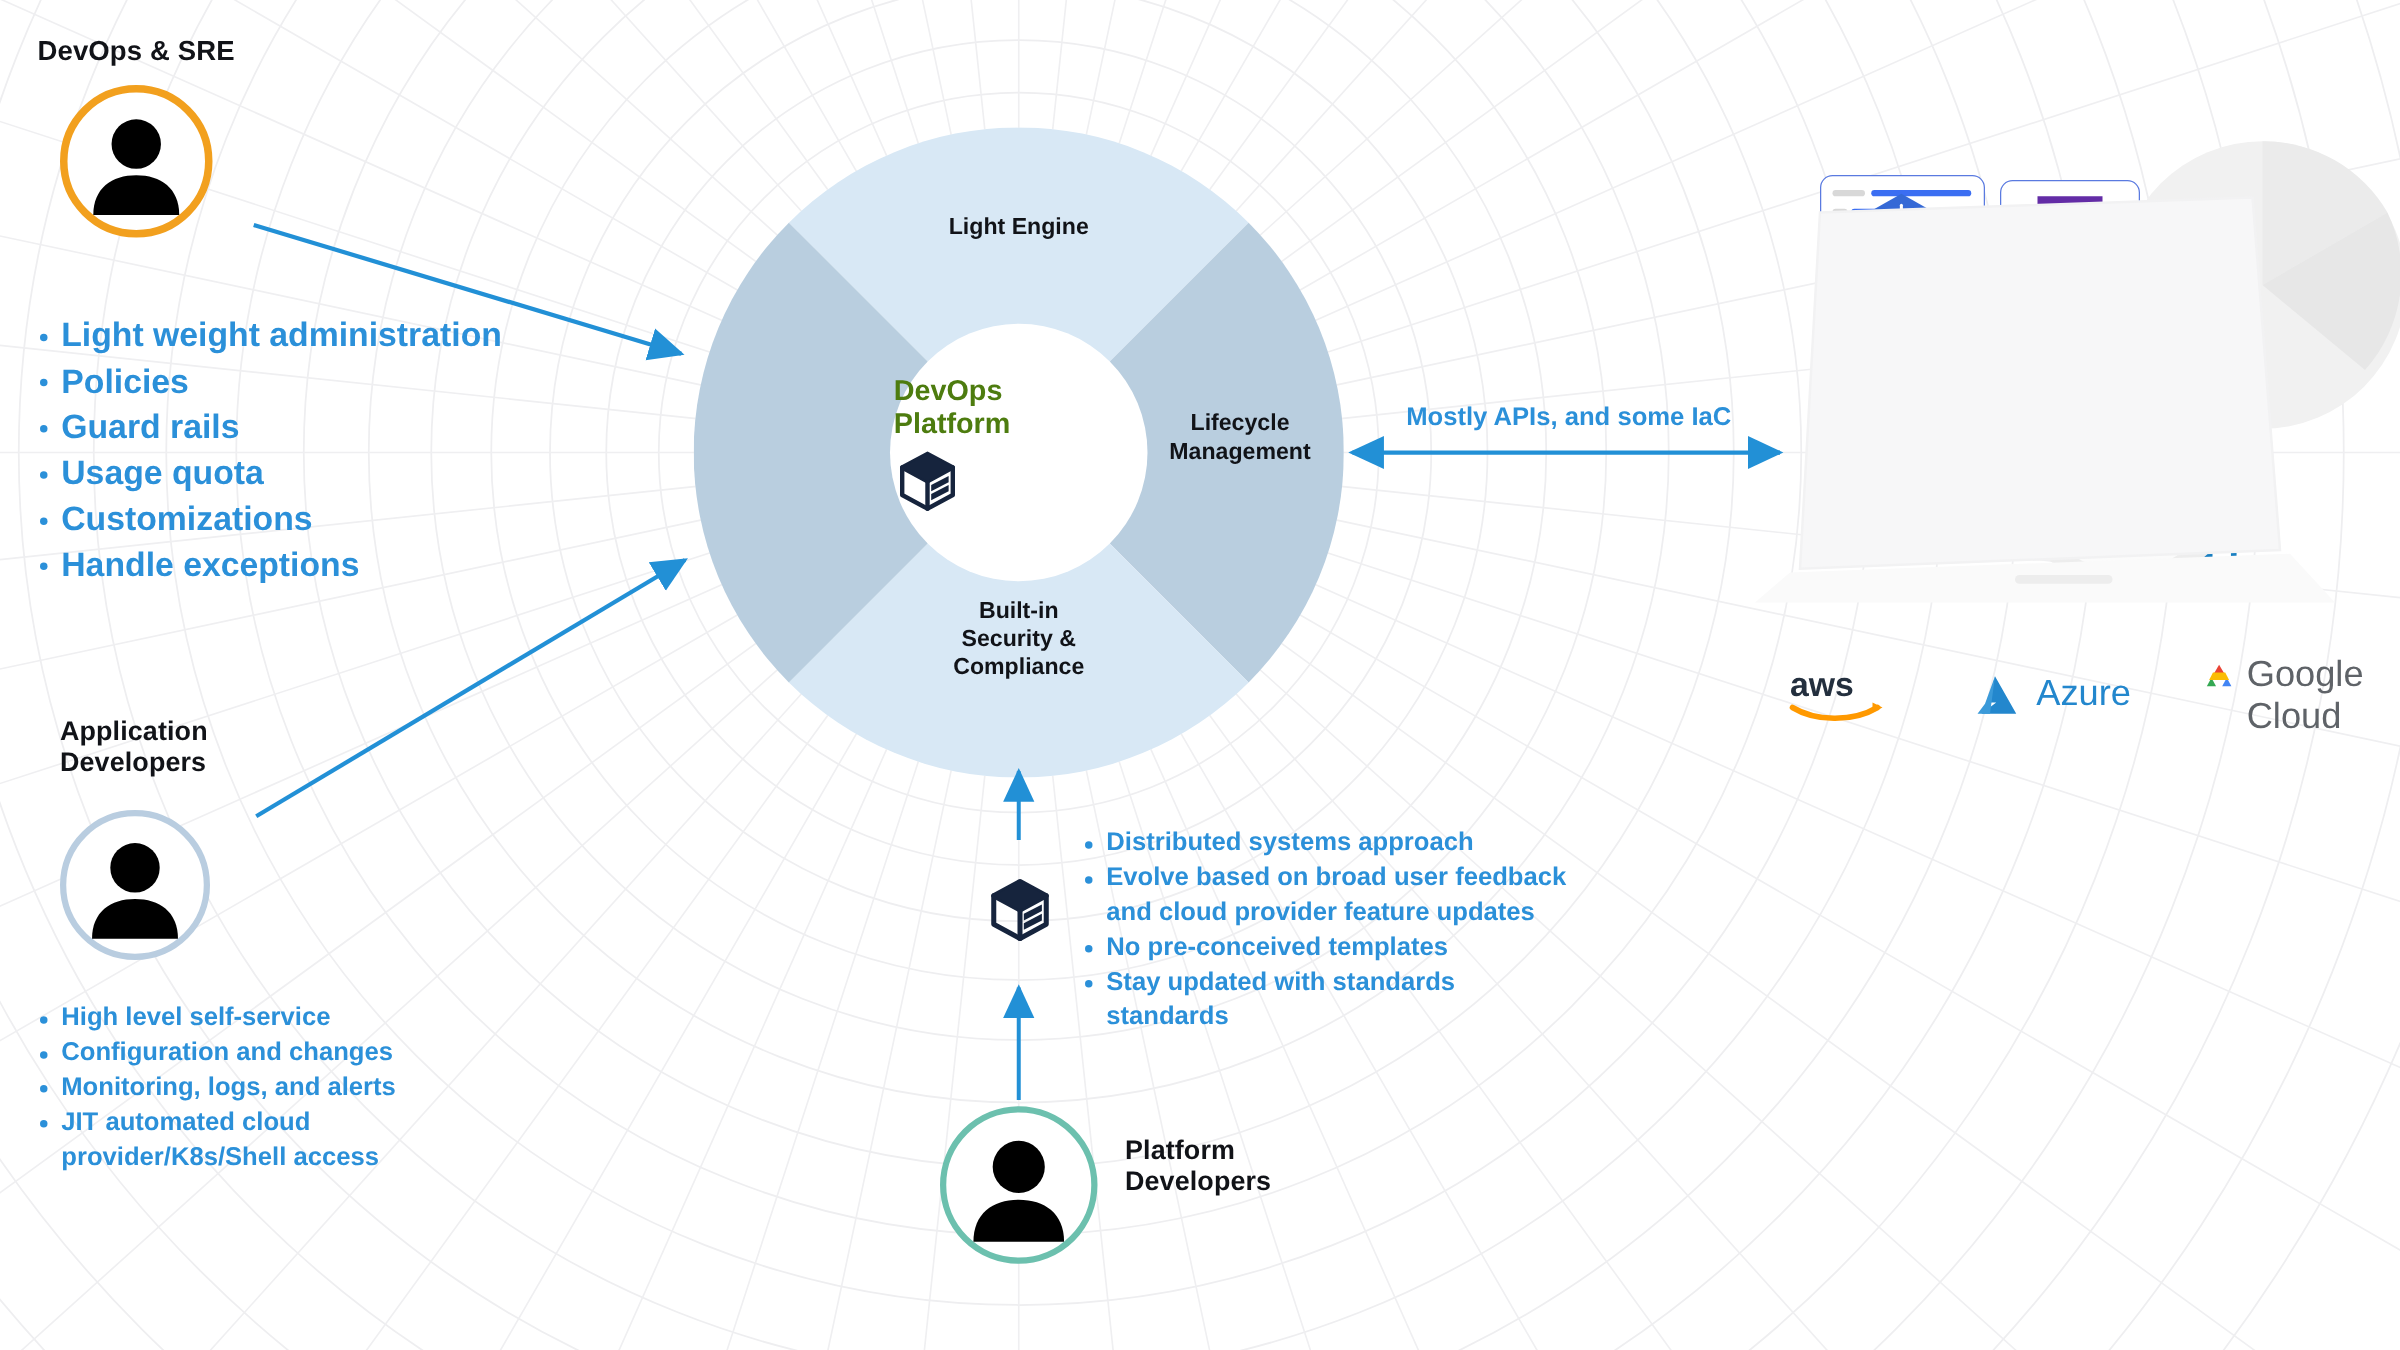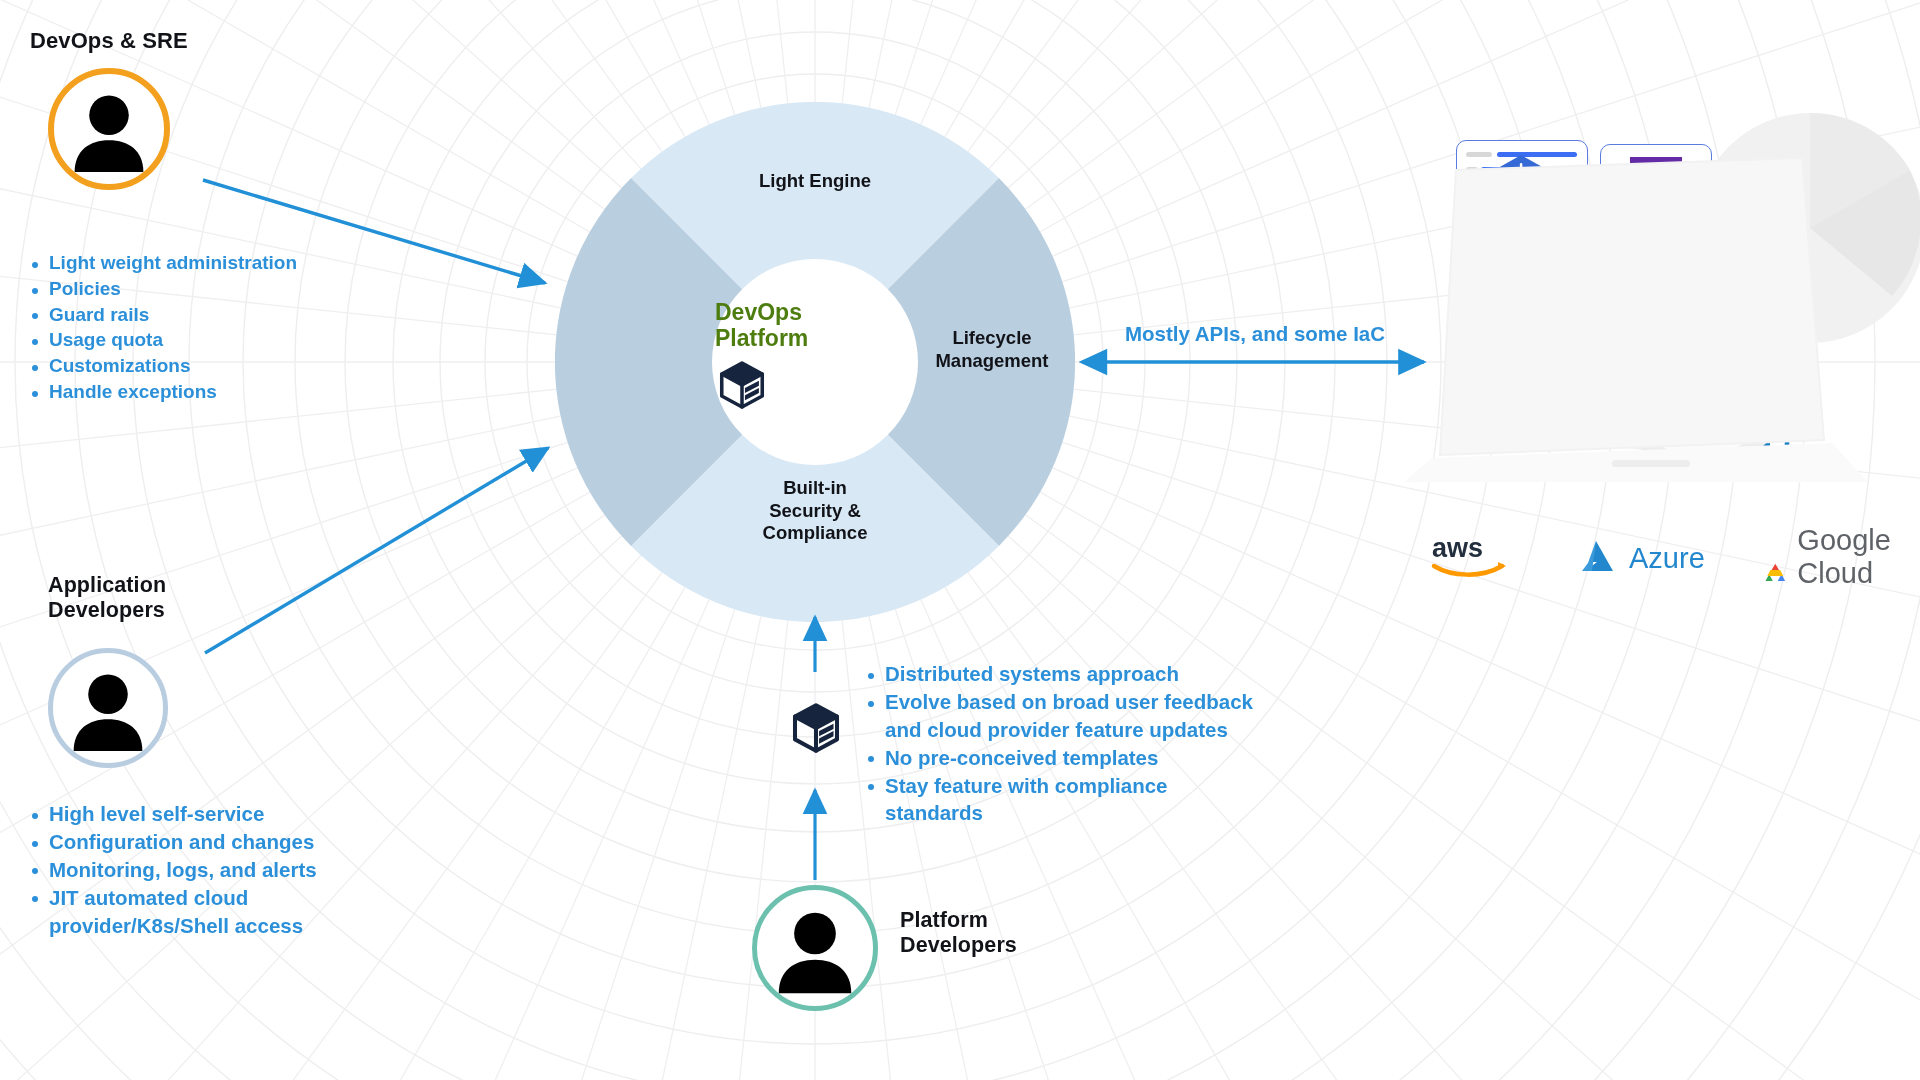--- a/index.html
+++ b/index.html
@@ -55,21 +55,21 @@
   
   .connector{position:absolute;z-index:4;overflow:visible;}
 
   .flow-label{
     position:absolute;color:#2b90d9;font-weight:bold;text-align:center;
   }
 
   
   #device{z-index:2;}
   .logo-row{position:absolute;display:flex;align-items:center;z-index:5;}
-  .logo-item{display:flex;align-items:flex-end;}
+  .logo-item{display:flex;align-items:flex-start;}
   .logo-text{font-weight:400;color:#5f6368;}
 </style>
 </head>
 <body>
 
 <div id="stage">
 
   <svg id="bg-grid" viewBox="0 0 1920 1080" xmlns="http://www.w3.org/2000/svg">
     <defs>
       <clipPath id="clipAll">
@@ -166,21 +166,21 @@
 
   <div class="abs persona-title" style="left:30px;top:28px;font-size:22px;">DevOps &amp; SRE</div>
 
   <div class="abs avatar" style="left:48px;top:68px;width:122px;height:122px;border:6px solid #F2A01E;">
     <svg width="110" height="110" viewBox="0 0 64 64">
       <circle cx="32" cy="24" r="11.5" fill="#000000"></circle>
       <path d="M12 57 C12 44.5 20.6 38.5 32 38.5 C43.4 38.5 52 44.5 52 57 Z" fill="#000000"></path>
     </svg>
   </div>
 
-  <ul class="bullets" style="position:absolute;left:30px;top:250px;font-size:19px;line-height:1.36;">
+  <ul class="bullets" style="position:absolute;left:30px;top:250px;font-size:27px;line-height:1.36;">
     <li>Light weight administration</li>
     <li>Policies</li>
     <li>Guard rails</li>
     <li>Usage quota</li>
     <li>Customizations</li>
     <li>Handle exceptions</li>
   </ul>
 
   <div class="abs persona-title" style="left:48px;top:573px;font-size:21.5px;white-space:pre-line;">Application
 Developers</div>
@@ -274,21 +274,21 @@
       <path d="M35.5 35.5 L52 27 L52 33 L35.5 41.5 Z" fill="#16243d"></path>
       <path d="M35.5 44 L52 35.5 L52 41.5 L35.5 50 Z" fill="#16243d"></path>
     </svg>
   </div>
 
   <ul class="bullets" style="position:absolute;left:866px;top:660px;font-size:20.5px;line-height:1.36;">
     <li>Distributed systems approach</li>
     <li>Evolve based on broad user feedback
 and cloud provider feature updates</li>
     <li>No pre-conceived templates</li>
-    <li>Stay feature with compliance
+    <li>Stay updated with standards
 standards</li>
   </ul>
 
   <div class="abs avatar" style="left:752px;top:885px;width:126px;height:126px;border:5px solid #6cc0ae;">
     <svg width="116" height="116" viewBox="0 0 64 64">
       <circle cx="32" cy="24" r="11.5" fill="#000000"></circle>
       <path d="M12 57 C12 44.5 20.6 38.5 32 38.5 C43.4 38.5 52 44.5 52 57 Z" fill="#000000"></path>
     </svg>
   </div>
 

